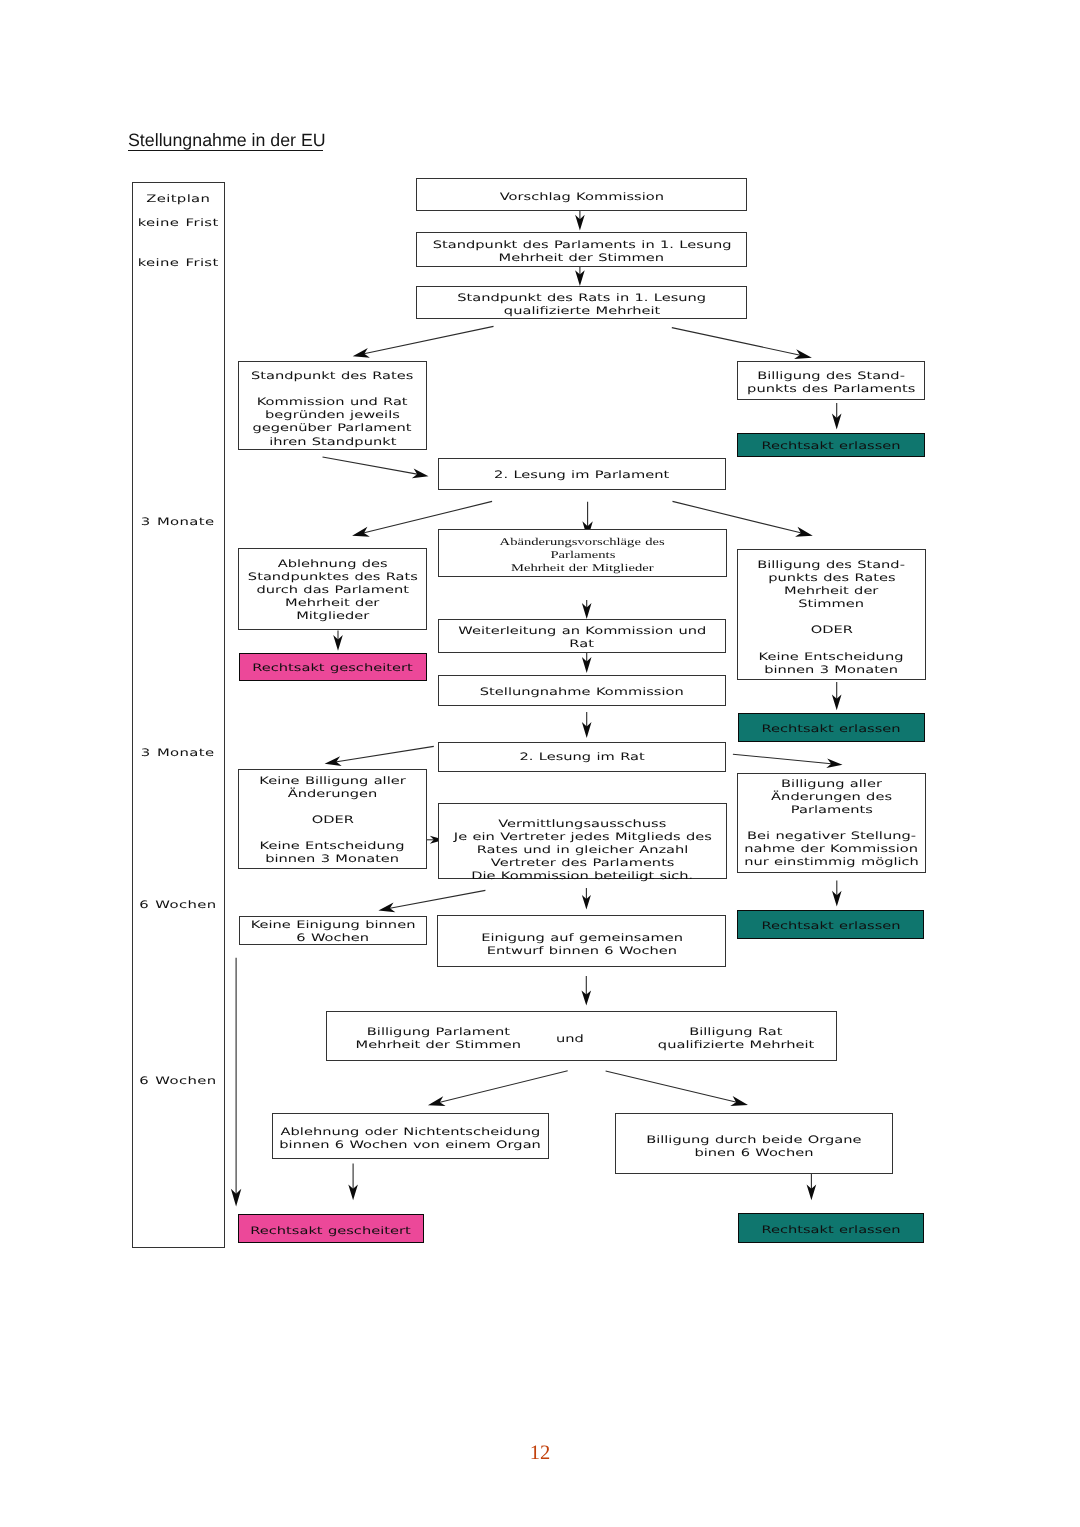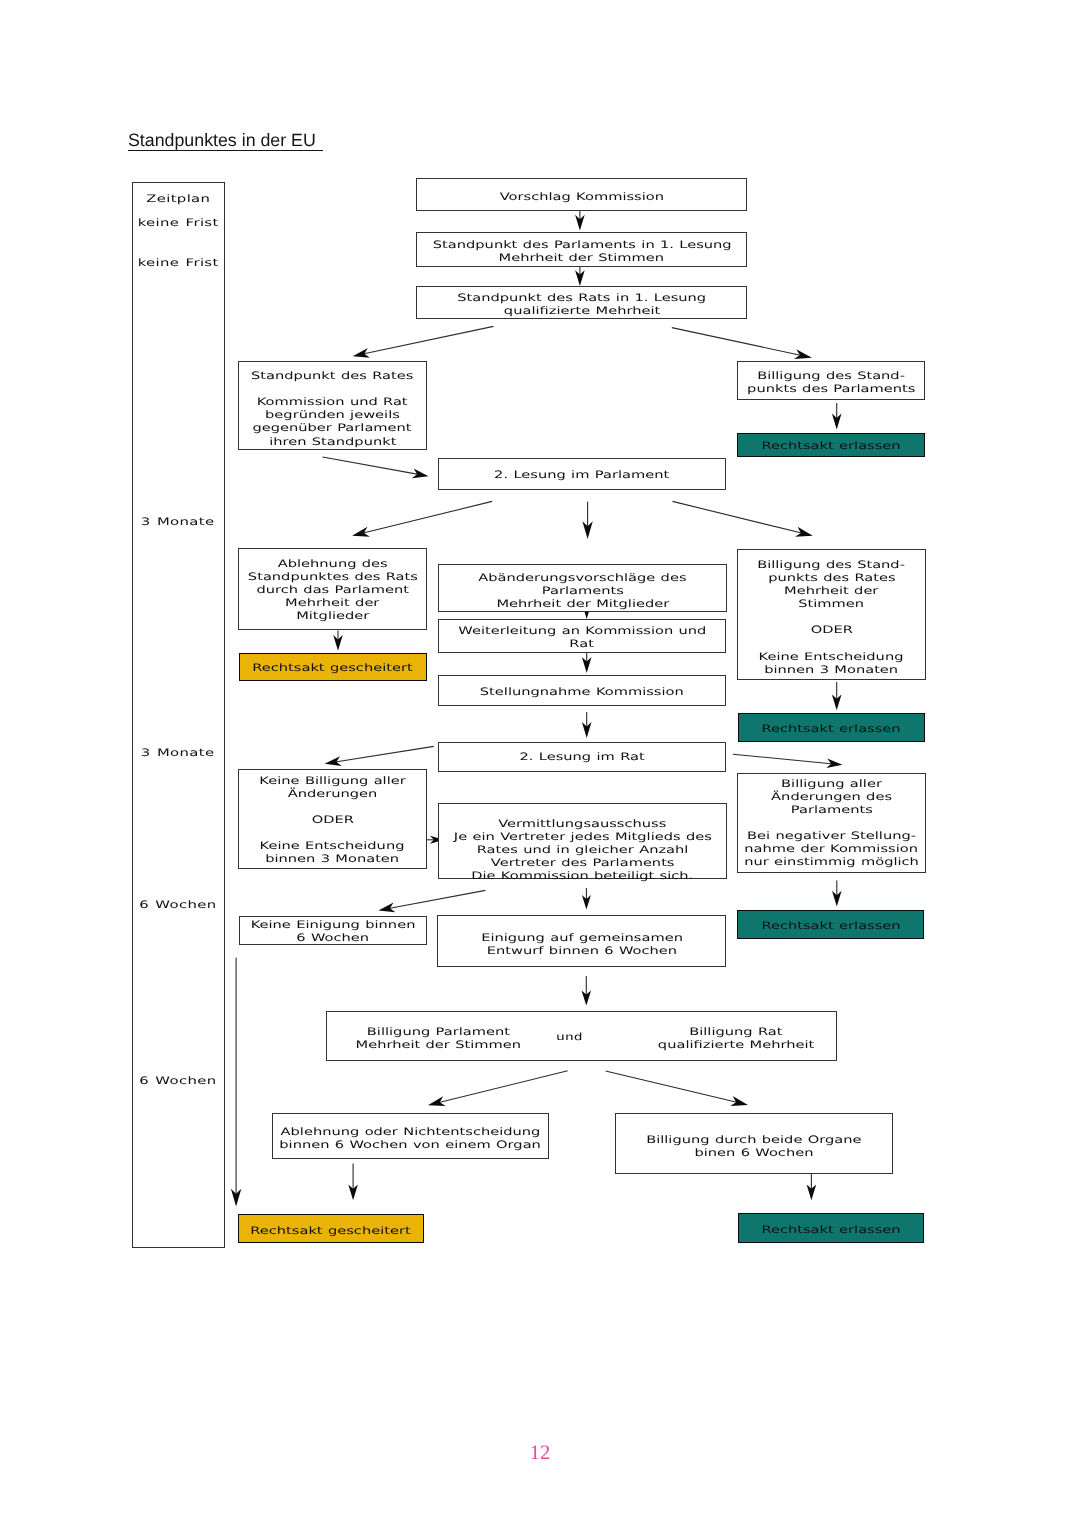--- a/index.html
+++ b/index.html
@@ -4,42 +4,42 @@
 <title>Gesetzgebung in der EU</title>
 <style>
   html,body{margin:0;padding:0;background:#ffffff;}
   *{-webkit-font-smoothing:antialiased;text-rendering:geometricPrecision;}
   #page{position:relative;width:1080px;height:1527px;background:#ffffff;overflow:hidden;
         font-family:"DejaVu Sans",sans-serif;color:#000;}
   .title{position:absolute;left:128px;top:132px;font-family:"Liberation Sans",sans-serif;
          font-size:17.8px;line-height:17.8px;color:#151515;white-space:nowrap;transform:translateZ(0);}
   .title-rule{position:absolute;left:127.9px;top:149.5px;width:195.4px;height:1.4px;background:#151515;}
   .pageno{position:absolute;left:0;top:1443px;width:1080px;text-align:center;
-          font-family:"Liberation Serif",serif;font-size:20.5px;line-height:20.5px;color:#ec4899;transform:translateZ(0);}
+          font-family:"Liberation Serif",serif;font-size:20.5px;line-height:20.5px;color:#c2410c;transform:translateZ(0);}
   .box{position:absolute;border:1.2px solid #333;box-sizing:border-box;background:#fff;
        display:flex;align-items:center;justify-content:center;}
   .box>.in{display:block;text-align:center;position:relative;top:0px;}
   .in .ln{display:block;height:13.05px;line-height:13.05px;white-space:pre;}
   .in .ln>span{display:inline-block;transform:scaleX(1.42) translateZ(0);transform-origin:center center;
                font-size:10.3px;letter-spacing:0px;word-spacing:0.5px;color:#101010;}
   .green{background:#0f766e;border:1.2px solid #0a0a0a;}
-  .red{background:#eab308;border:1.2px solid #0a0a0a;}
+  .red{background:#ec4899;border:1.2px solid #0a0a0a;}
   .zeit{position:absolute;border:1.2px solid #333;box-sizing:border-box;background:#fff;}
   .zl{position:absolute;width:92px;left:132px;text-align:center;height:13.05px;line-height:13.05px;}
   .zl>span{display:inline-block;transform:scaleX(1.44) translateZ(0);transform-origin:center center;
            font-size:10.3px;letter-spacing:0.25px;word-spacing:0.9px;color:#101010;white-space:pre;}
   svg.lines{position:absolute;left:0;top:0;width:1080px;height:1527px;overflow:visible;
             pointer-events:none;}
 </style>
 </head>
 <body>
 
 <div id="page">
 
-  <div class="title">Standpunktes in der EU</div>
+  <div class="title">Stellungnahme in der EU</div>
   <div class="title-rule"></div>
 
   <div class="zeit" id="zeitbox" style="left: 131.8px; top: 181.9px; width: 93.4px; height: 1066px;"></div>
   <div id="zeitlabels">
       <div class="zl" style="top: 190px;"><span>Zeitplan</span></div>
       <div class="zl" style="top: 214px;"><span>keine Frist</span></div>
       <div class="zl" style="top: 254px;"><span>keine Frist</span></div>
       <div class="zl" style="top: 513px;"><span>3 Monate</span></div>
       <div class="zl" style="top: 744px;"><span>3 Monate</span></div>
       <div class="zl" style="top: 896px;"><span>6 Wochen</span></div>
@@ -204,21 +204,21 @@
           <div class="ln"><span>durch das Parlament</span></div>
           <div class="ln"><span>Mehrheit der</span></div>
           <div class="ln"><span>Mitglieder</span></div>
         </div>
       </div>
       <div class="box red" style="left: 238.5px; top: 653.2px; width: 188px; height: 27.5px;">
         <div class="in" style="position: relative; top: -1.1px;">
           <div class="ln"><span>Rechtsakt gescheitert</span></div>
         </div>
       </div>
-      <div class="box" style="left: 438px; top: 564px; width: 289px; height: 47.9px;">
+      <div class="box" style="left: 438px; top: 529px; width: 289px; height: 47.9px; font-family: Liberation Serif, serif;">
         <div class="in" style="position: relative; top: 0.4px;">
           <div class="ln"><span>Abänderungsvorschläge des</span></div>
           <div class="ln"><span>Parlaments</span></div>
           <div class="ln"><span>Mehrheit der Mitglieder</span></div>
         </div>
       </div>
       <div class="box" style="left: 437.9px; top: 619.2px; width: 288px; height: 33.6px;">
         <div class="in" style="position: relative; top: -0.5px;">
           <div class="ln"><span>Weiterleitung an Kommission und</span></div>
           <div class="ln"><span>Rat</span></div>
@@ -322,21 +322,21 @@
           <div class="ln"><span>Rechtsakt erlassen</span></div>
         </div>
       </div>
       <div class="box" style="left: 326px; top: 1011px; width: 511px; height: 50px; justify-content: flex-start; position: absolute;">
         <div style="position: absolute; left: -9px; top: 11.2px; width: 240px; text-align: center;">
           <div class="in">
             <div class="ln"><span>Billigung Parlament</span></div>
             <div class="ln"><span>Mehrheit der Stimmen</span></div>
           </div>
         </div>
-        <div style="position: absolute; left: 122.7px; top: 18px; width: 240px; text-align: center; font-family: Liberation Mono, monospace;">
+        <div style="position: absolute; left: 122.7px; top: 18px; width: 240px; text-align: center;">
           <div class="in">
             <div class="ln"><span>und</span></div>
           </div>
         </div>
         <div style="position: absolute; left: 289px; top: 11.2px; width: 240px; text-align: center;">
           <div class="in">
             <div class="ln"><span>Billigung Rat</span></div>
             <div class="ln"><span>qualifizierte Mehrheit</span></div>
           </div>
         </div>

